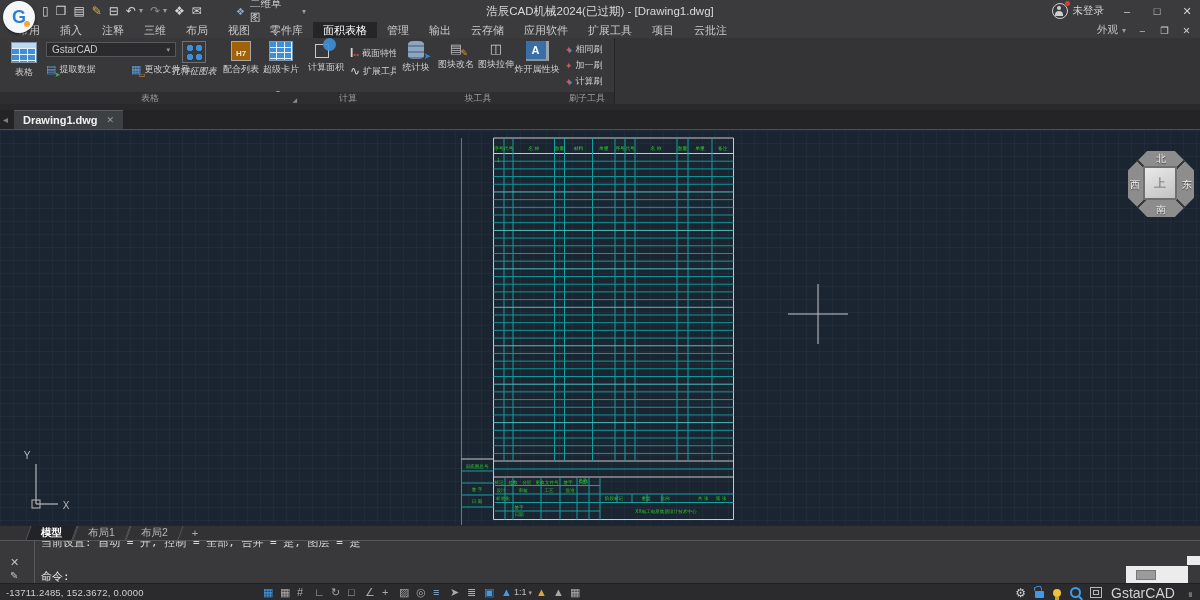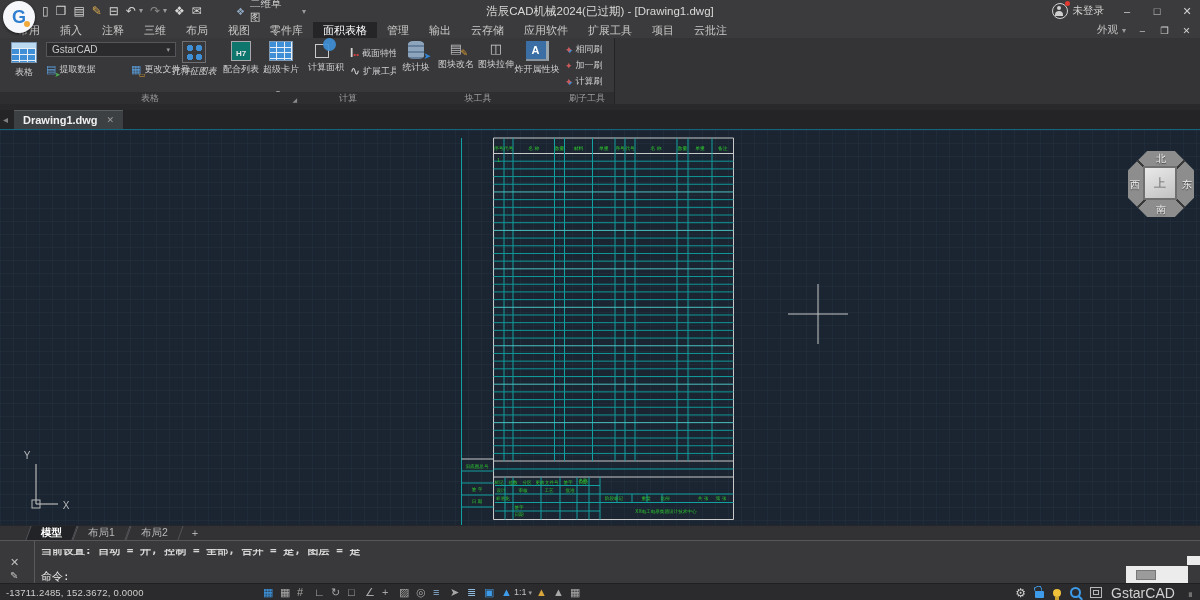--- a/index.html
+++ b/index.html
@@ -51,21 +51,21 @@
   .mini{position:relative;font-size:11px;color:#5b9bd5;line-height:1;}
   .mini .sub{position:absolute;right:-4px;bottom:-3px;font-size:7px;color:#4caf50;}
   .mini .sub.orange{color:#e0a030;}
   .vbtn{position:absolute;top:3px;display:flex;flex-direction:column;align-items:center;gap:2px;color:#cfcfcf;font-size:9px;text-align:center;white-space:nowrap;}
   .hole-ic{width:22px;height:20px;background:
     radial-gradient(circle 3.2px at 7px 6px,#3f8fd6 99%,rgba(0,0,0,0) 100%),
     radial-gradient(circle 3.2px at 16px 6px,#3f8fd6 99%,rgba(0,0,0,0) 100%),
     radial-gradient(circle 3.2px at 7px 15px,#3f8fd6 99%,rgba(0,0,0,0) 100%),
     radial-gradient(circle 3.2px at 16px 15px,#3f8fd6 99%,rgba(0,0,0,0) 100%);
     border:1px solid #6f6f73;}
-  .fit-ic{width:20px;height:20px;border:1px solid #a8a8ac;background:#0f766e;color:#e8e8e8;font-size:8px;font-weight:bold;display:flex;align-items:flex-end;justify-content:center;padding-bottom:2px;box-sizing:border-box;}
+  .fit-ic{width:20px;height:20px;border:1px solid #a8a8ac;background:#a16207;color:#e8e8e8;font-size:8px;font-weight:bold;display:flex;align-items:flex-end;justify-content:center;padding-bottom:2px;box-sizing:border-box;}
   .card-ic{width:22px;height:18px;border:1px solid #7d98b2;background:
     repeating-linear-gradient(90deg, rgba(0,0,0,0) 0 6.3px, #e8eef5 6.3px 7.3px),
     repeating-linear-gradient(rgba(0,0,0,0) 0 4.6px, #e8eef5 4.6px 5.6px),
     #3f8fd6;}
   .expand-caret{position:absolute;left:276px;top:50px;font-size:8px;color:#9a9a9a;}
   .calc-ic{position:relative;width:24px;height:20px;}
   .calc-ic::before{content:"";position:absolute;left:1px;top:6px;width:12px;height:12px;border:1.5px solid #c9c9c9;}
   .calc-ic::after{content:"";position:absolute;left:9px;top:0;width:13px;height:13px;border-radius:50%;background:#3f8fd6;opacity:.92;}
   .sec-ic{font-size:12px;color:#d5d5d5;font-weight:bold;}
   .sec-ic b{color:#d04040;font-size:8px;}
@@ -104,21 +104,21 @@
   .mtab{position:relative;transform:skewX(-20deg);border-left:1px solid #55555a;border-right:1px solid #55555a;padding:0 12px;display:flex;align-items:center;color:#b8b8b8;background:#323235;}
   .mtab.active{background:#222326;color:#ffffff;font-weight:bold;}
   .mtab span{display:block;transform:skewX(20deg);}
   .addtab{margin-left:6px;display:flex;align-items:center;color:#b0b0b0;font-size:11px;padding:0 5px;}
   
   #cmd{position:absolute;left:0;top:540px;width:1200px;height:43px;background:#39393b;border-top:1px solid #565658;font-family:"DejaVu Sans Mono",monospace;color:#ececec;font-size:11px;overflow:hidden;}
   #cmd-gutter{position:absolute;left:0;top:0;width:34px;height:43px;border-right:1px solid #59595b;}
   #cmd-x{position:absolute;left:10px;top:15px;color:#c0c0c0;font-size:11px;font-family:"Liberation Sans",sans-serif;}
   #cmd-pen{position:absolute;left:10px;top:29px;color:#c0c0c0;font-size:10px;font-family:"Liberation Sans",sans-serif;}
   .cline{position:absolute;left:41px;white-space:nowrap;}
-  #cline1{top:8px;height:10px;overflow:hidden;color:#d8d8d8;font-weight:bold;}
+  #cline1{top:0;height:10px;overflow:hidden;color:#d8d8d8;}
   #cline1 span{display:block;margin-top:-6px;}
   #cline2{top:13px;}
   #cline3{top:28px;}
   #cmd-sbcorner{position:absolute;right:0;top:15px;width:13px;height:9px;background:#ececec;}
   #cmd-sbh{position:absolute;right:12px;top:25px;width:62px;height:17px;background:#ececec;}
   #cmd-sbh i{position:absolute;left:10px;top:4px;width:18px;height:8px;background:#9b9b9b;border:1px solid #777;}
   
   #statusbar{position:absolute;left:0;top:583px;width:1200px;height:17px;background:#2b2b2d;border-top:1px solid #202022;}
   #coords{position:absolute;left:6px;top:0;line-height:17px;font-size:9.5px;color:#cfcfcf;letter-spacing:.2px;}
   #st-center{position:absolute;left:263px;top:0;height:17px;display:flex;align-items:center;gap:4px;}

